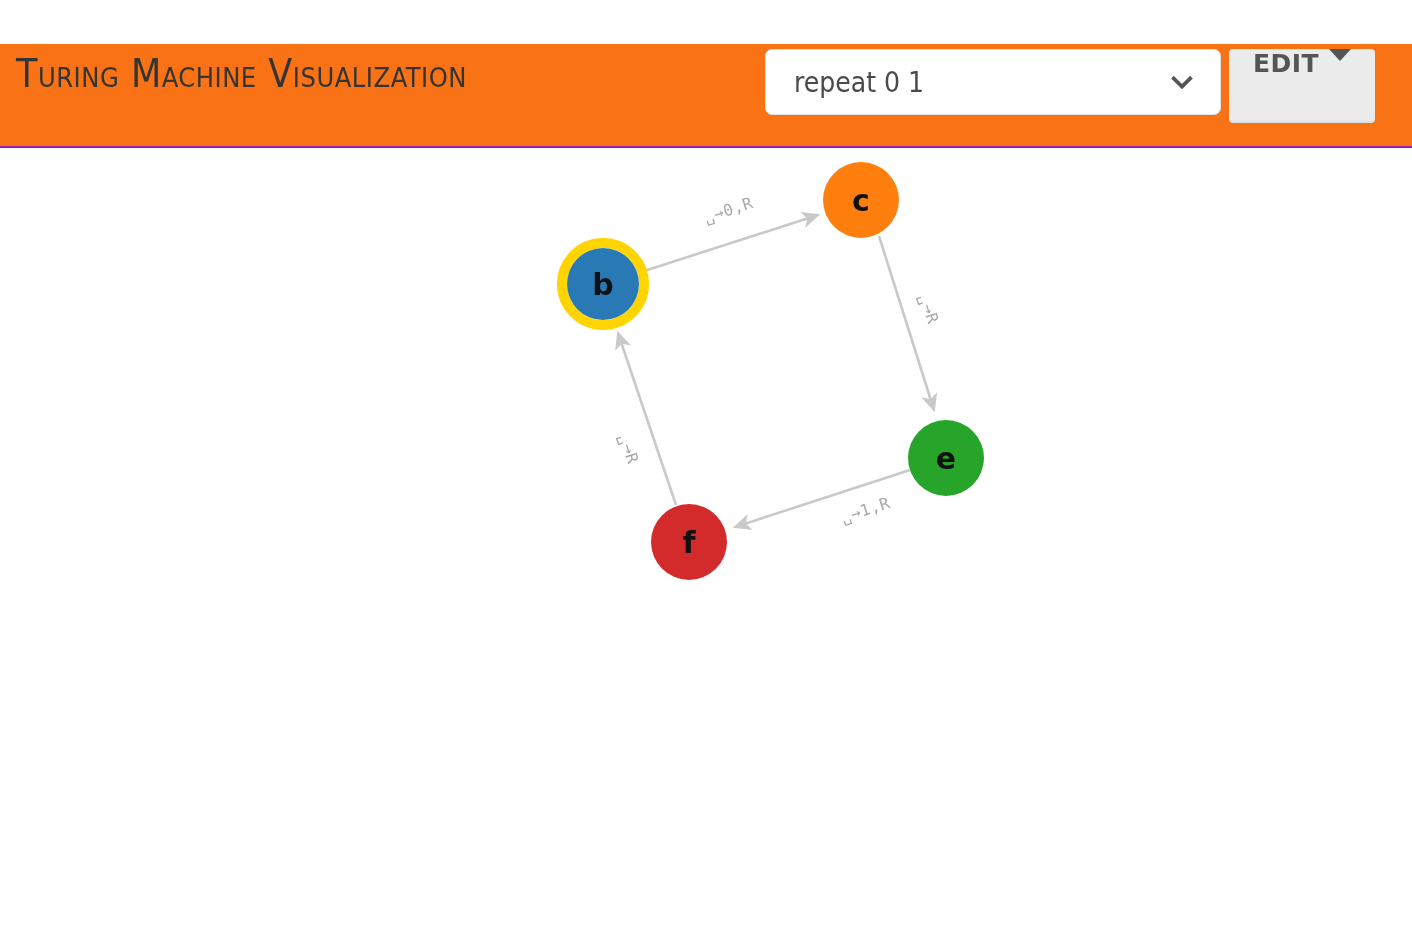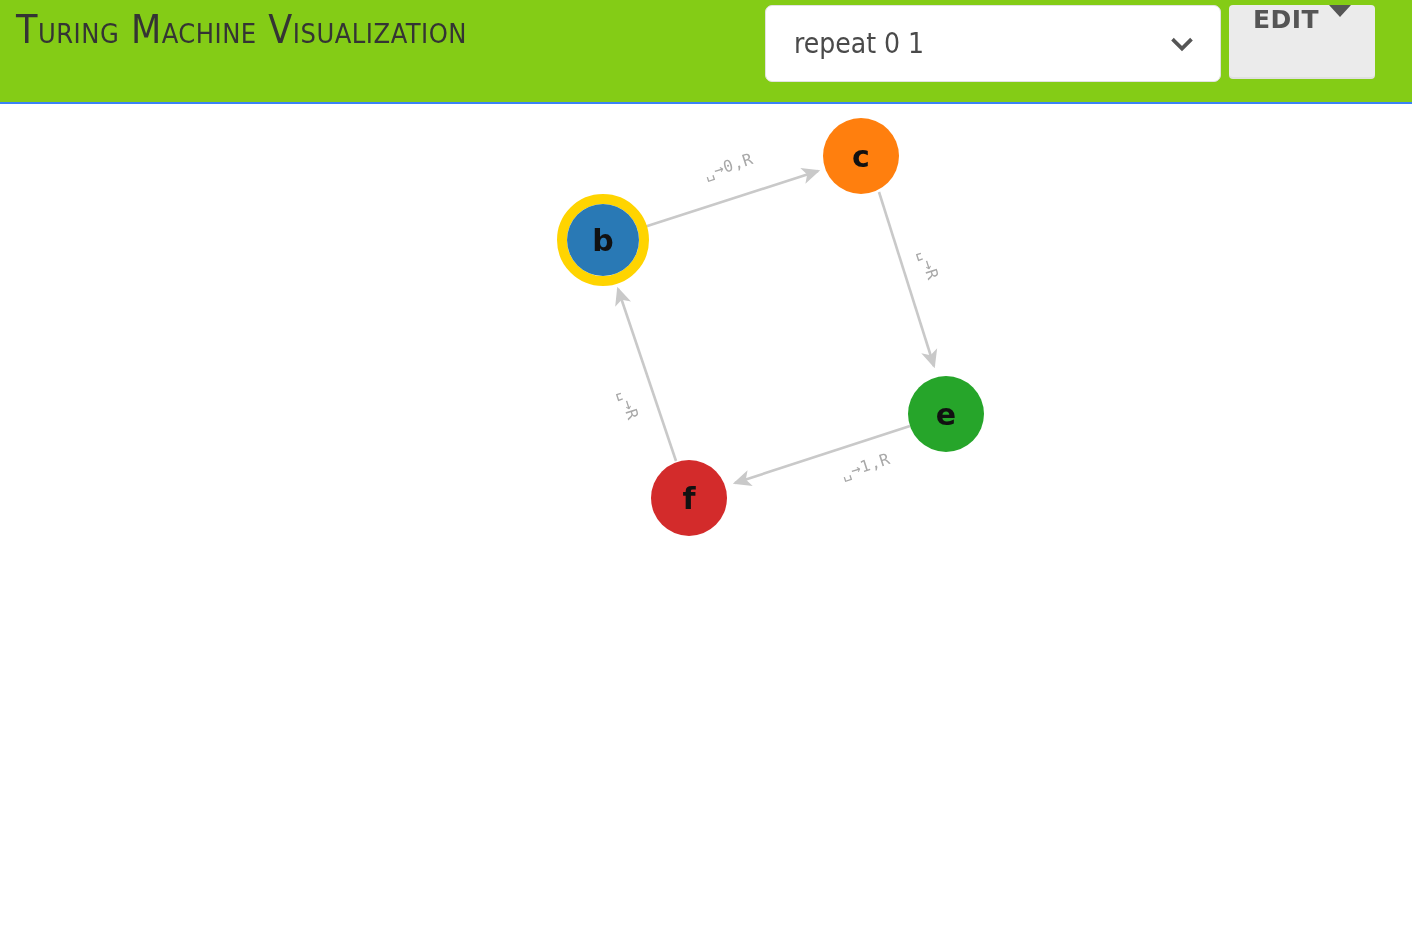--- a/index.html
+++ b/index.html
@@ -14,24 +14,25 @@
     font-family: "Liberation Sans", sans-serif;
     -webkit-font-smoothing: antialiased;
   }
 
   
   .app-header {
     position: relative;
     box-sizing: border-box;
     width: 1412px;
     height: 104px;
-    background: #84cc16;
-    border-bottom: 2px solid #3b82f6;
+    background: #f97316;
+    border-bottom: 2px solid #a21caf;
     display: flex;
     align-items: flex-start;
+    margin-top: 44px;
   }
 
   .app-title {
     position: absolute;
     left: 16px;
     top: 10px;
     font-family: "DejaVu Sans", sans-serif;
     font-size: 39px;
     line-height: 1;
     font-weight: 400;
@@ -47,21 +48,21 @@
     left: 765px;
     top: 5px;
     display: flex;
     align-items: flex-start;
   }
 
   .machine-select {
     position: relative;
     box-sizing: border-box;
     width: 456px;
-    height: 77px;
+    height: 66px;
     background: #ffffff;
     border: 1px solid #e2e2e2;
     border-radius: 7px;
     display: flex;
     align-items: center;
     cursor: pointer;
   }
   .machine-select-value {
     font-family: "DejaVu Sans", sans-serif;
     font-size: 28px;

